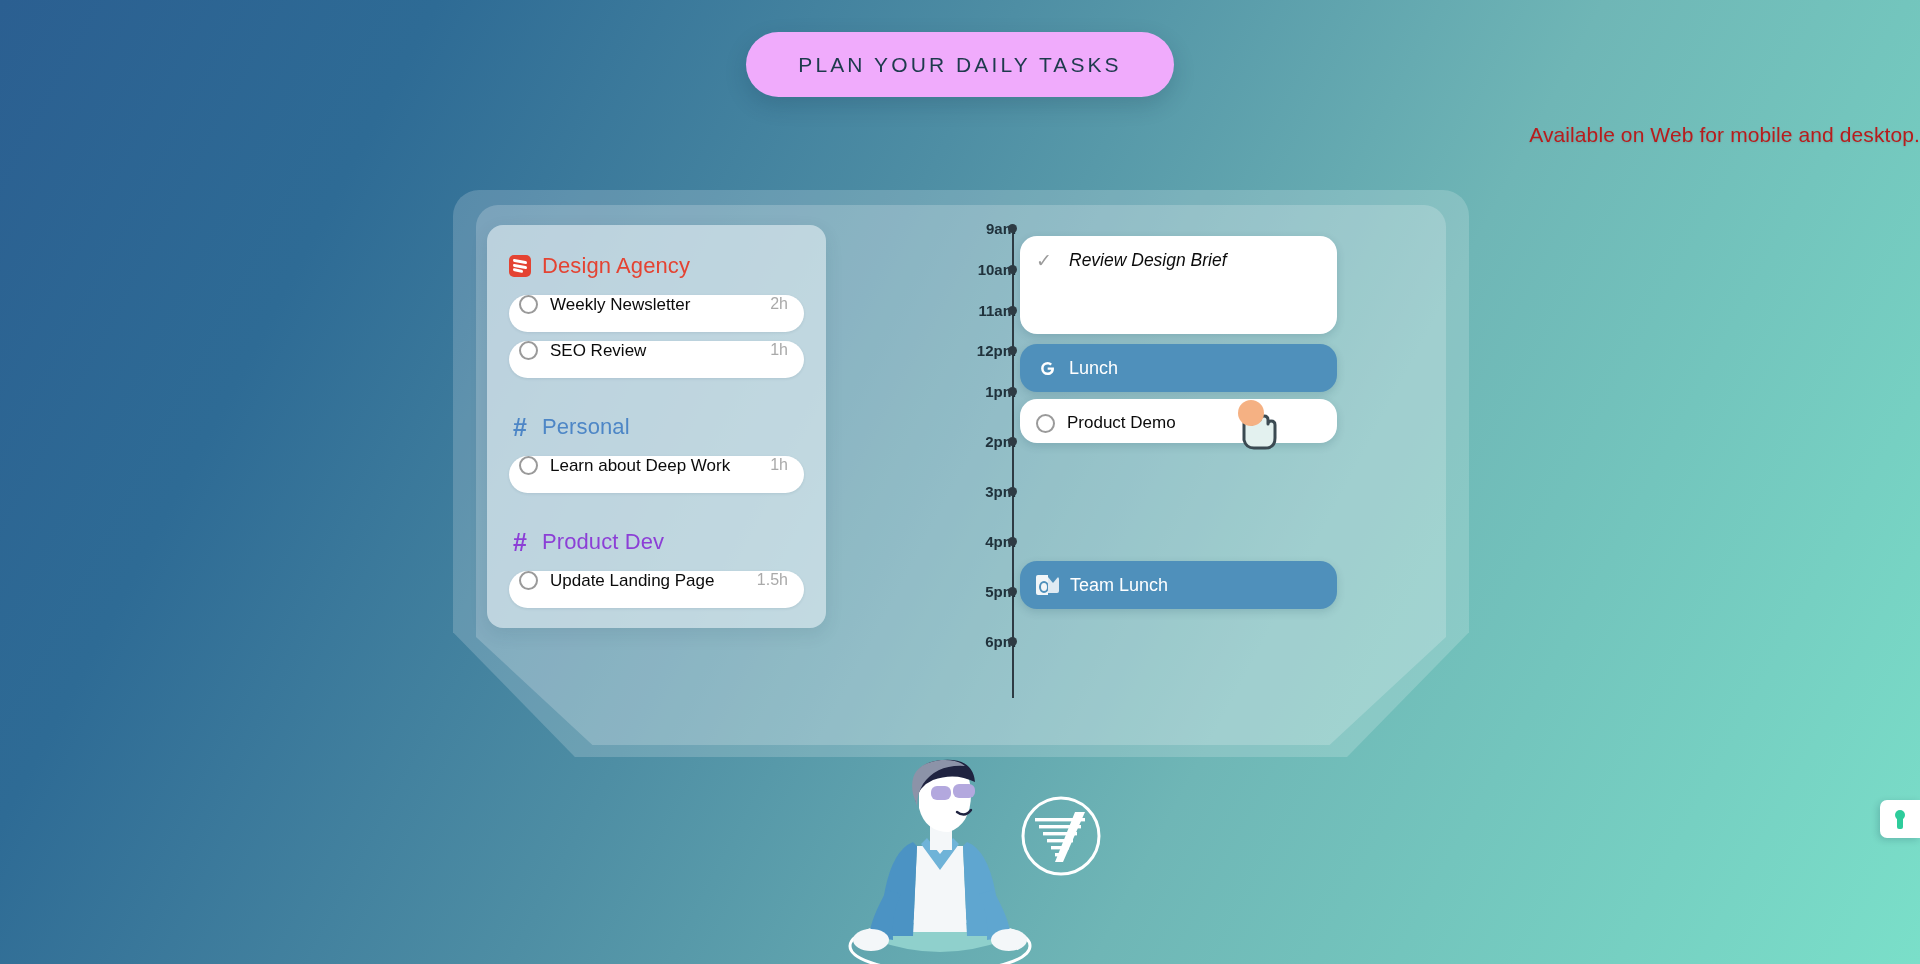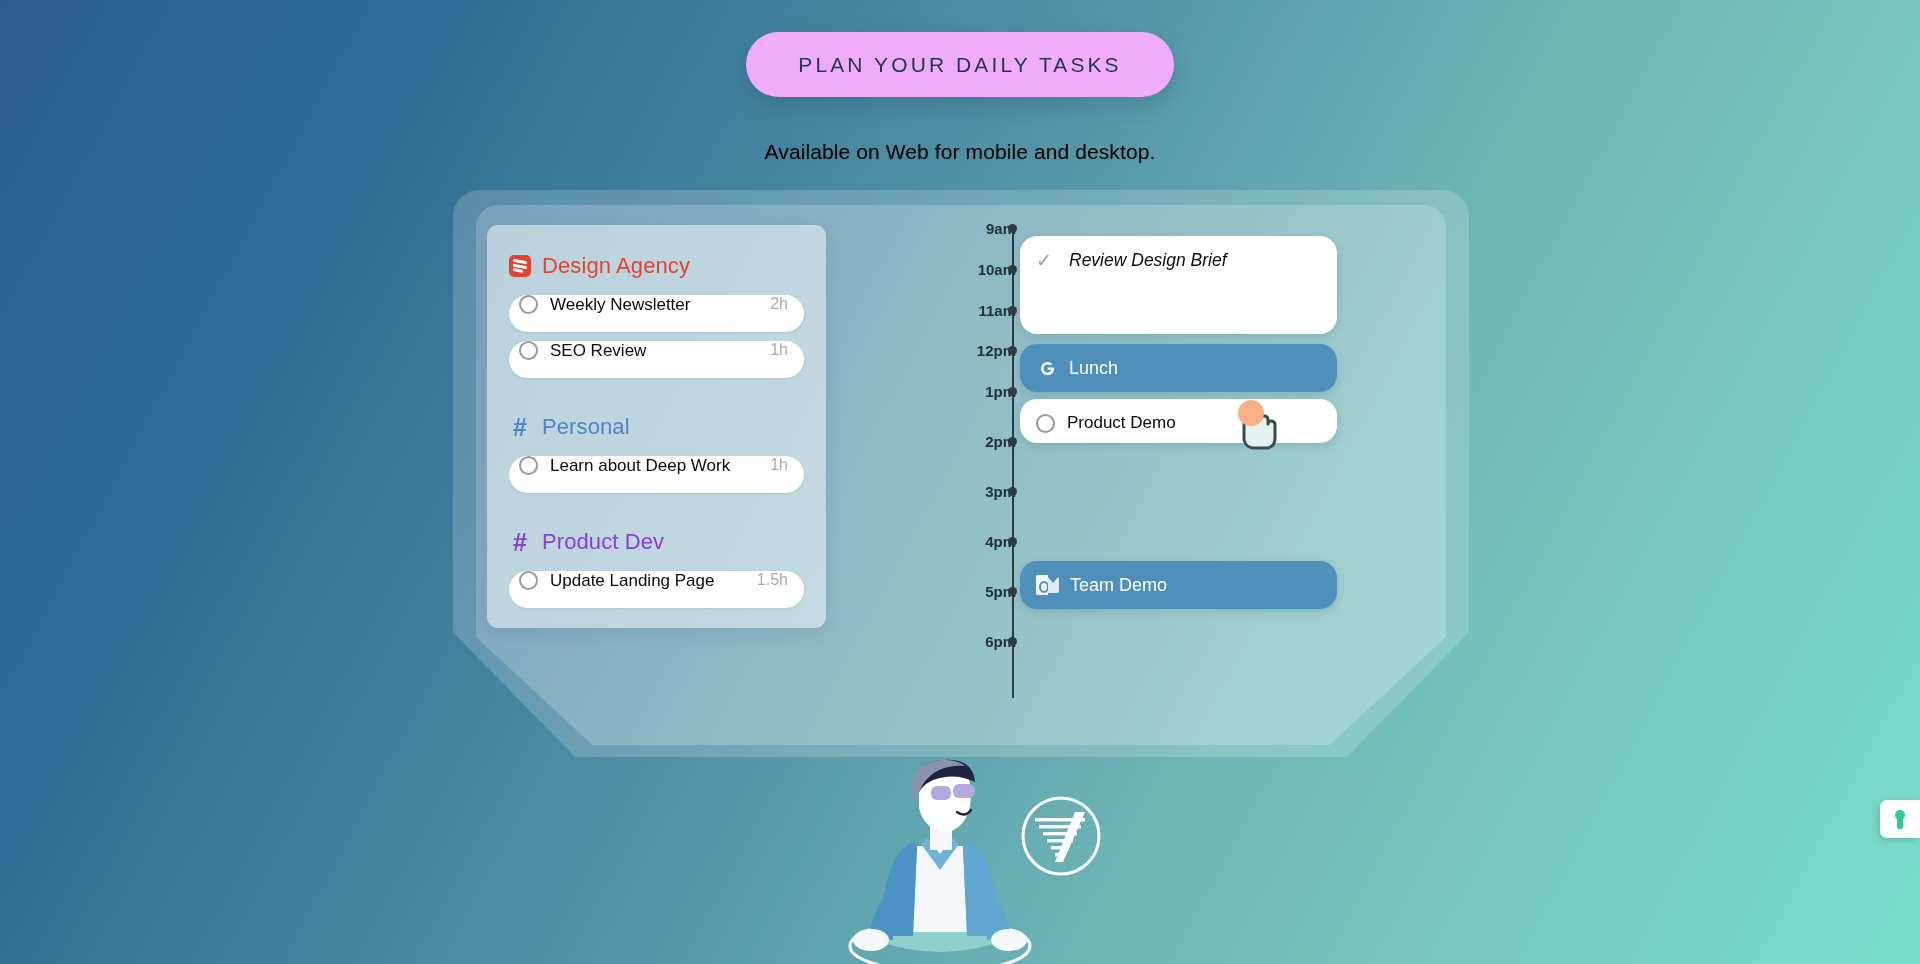--- a/index.html
+++ b/index.html
@@ -22,25 +22,26 @@
     background: #f0abfc;
     border-radius: 44px;
     box-shadow: 0 8px 22px rgba(10,40,60,0.18);
     color: #1d3a4c;
     font-size: 21px;
     letter-spacing: 3.1px;
     font-weight: 500;
     line-height: 1;
   }
   .subtitle {
-    margin-top: 43px;
-    color: #000000;
+    margin-top: 26px;
+    color: #b91c1c;
     font-size: 21px;
     letter-spacing: 0.1px;
     text-shadow: 0 1px 2px rgba(10,40,60,0.12);
+    text-align: right;
   }
 
   
   .panel-outer {
     position: absolute;
     left: 453px; top: 190px;
     width: 1016px; height: 567px;
     background: rgba(255,255,255,0.18);
     border-radius: 26px;
     -webkit-clip-path: polygon(0 0, 100% 0, 100% 78%, 88% 100%, 12% 100%, 0 78%);
@@ -55,21 +56,21 @@
     -webkit-clip-path: polygon(0 0, 100% 0, 100% 80%, 88% 100%, 12% 100%, 0 80%);
     clip-path: polygon(0 0, 100% 0, 100% 80%, 88% 100%, 12% 100%, 0 80%);
   }
 
   
   .tasklist {
     position: absolute;
     left: 487px; top: 225px;
     width: 339px; height: 403px;
     background: rgba(226,238,242,0.62);
-    border-radius: 11px;
+    border-radius: 16px;
     box-shadow: 0 6px 18px rgba(20,60,80,0.10);
     padding: 26px 22px 0 22px;
   }
   .group-head {
     display: flex;
     align-items: center;
     gap: 11px;
     height: 30px;
     margin-bottom: 14px;
   }
@@ -339,21 +340,21 @@
       <span class="ev-title">Product Demo</span>
     </div>
   </div>
 
   <div class="event blue" style="top:325px; height:48px;">
     <div class="ev-inner">
       <span class="ms-icon">
         <span class="lft"></span>
           <span class="rgt"></span>
       </span>
-      <span class="ev-title">Team Demo</span>
+      <span class="ev-title">Team Lunch</span>
     </div>
   </div>
 </div>
 
 <div class="cursor-wrap">
   <div class="click-dot"></div>
   <svg width="60" height="60" viewBox="0 0 60 60">
     <path d="M12 40 L12 24 Q12 20 16 20 Q20 20 20 24 L20 14 Q20 10 24 10 Q28 10 28 14 L28 20 Q28 16 32 16 Q36 16 36 20 L36 24 Q36 21 39 21 Q43 21 43 25 L43 38 Q43 48 33 48 L22 48 Q14 48 12 40 Z" fill="#e3f1ef" stroke="#3b4a52" stroke-width="3" stroke-linejoin="round"></path>
   </svg>
 </div>

